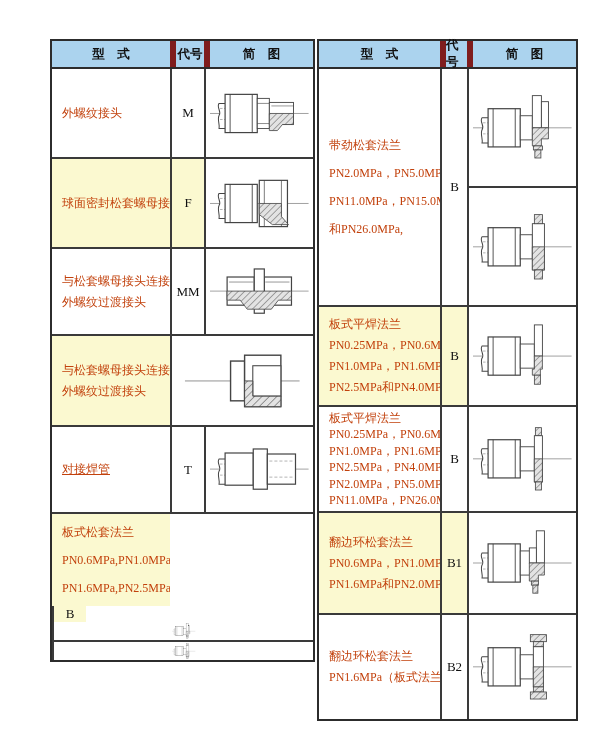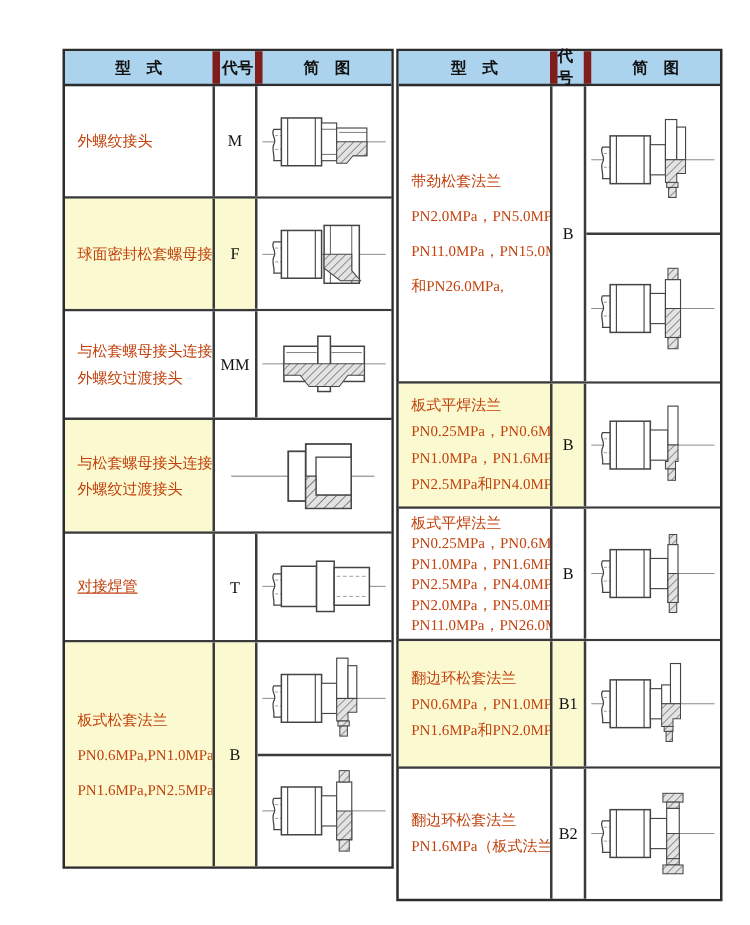--- a/index.html
+++ b/index.html
@@ -178,21 +178,21 @@
     <line x1="11" y1="41" x2="16" y2="41" stroke="#666" stroke-width="0.5" stroke-dasharray="2.5 1.5"></line>
                   <rect x="16" y="19" width="28" height="32" fill="#ffffff" stroke="#444" stroke-width="1.2"></rect>
          <rect x="44" y="15" width="14" height="40" fill="#ffffff" stroke="#444" stroke-width="1.2"></rect>
          <rect x="58" y="20" width="28" height="30" fill="#ffffff" stroke="#444" stroke-width="1.2"></rect>
          <line x1="60" y1="27" x2="84" y2="27" stroke="#666" stroke-width="0.5" stroke-dasharray="3 2"></line>
          <line x1="60" y1="43" x2="84" y2="43" stroke="#666" stroke-width="0.5" stroke-dasharray="3 2"></line>
                 </svg>
               </div>
             </div>
           </div>
-          <div class="row" style="height: 181px;">
+          <div class="row" style="height: 148px; flex-direction: column;">
             <div class="cell cell-type hl">
               <div class="tline" style="line-height: 28px;">板式松套法兰</div>
               <div class="tline" style="line-height: 28px;">PN0.6MPa,PN1.0MPa,</div>
               <div class="tline" style="line-height: 28px;">PN1.6MPa,PN2.5MPa,</div>
             </div>
             <div class="cell cell-code hl">B</div>
             <div class="cell cell-diagram">
               <div class="sub">
                 <svg viewBox="0 0 100 70" preserveAspectRatio="xMidYMid meet" xmlns="http://www.w3.org/2000/svg">
                   <defs>

